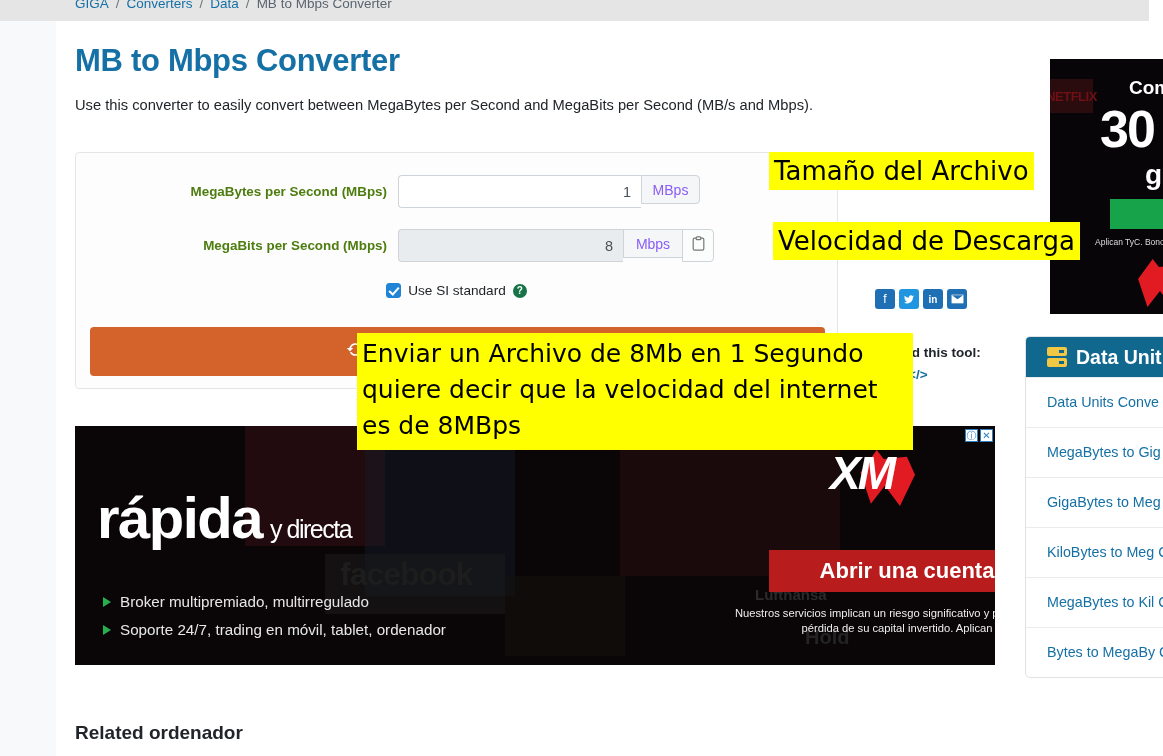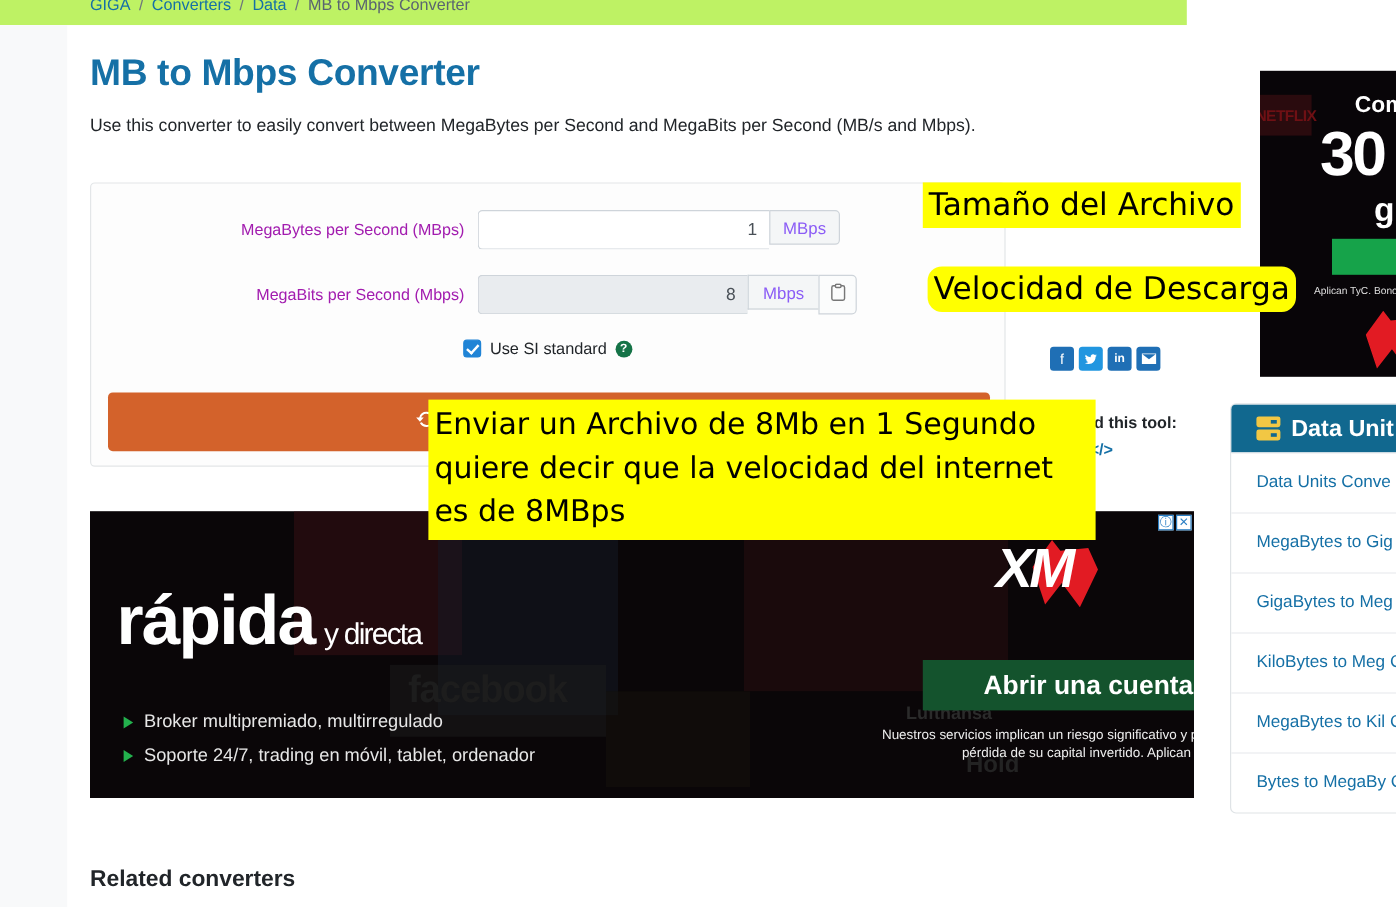--- a/index.html
+++ b/index.html
@@ -7,22 +7,22 @@
     margin: 0; padding: 0;
     width: 1163px; height: 756px;
     overflow: hidden;
     background: #ffffff;
     font-family: "Liberation Sans", sans-serif;
   }
 
   
   .crumb-band {
     position: absolute; left: 0; top: 0;
-    width: 989px; height: 21px;
-    background: #bef264;
+    width: 1149px; height: 21px;
+    background: #e5e5e5;
   }
   .crumb-inner {
     position: absolute; left: 75px; top: -6px;
     font-size: 13.5px; line-height: 20px;
     color: #6c757d; white-space: nowrap;
   }
   .crumb-inner a { color: #1570a6; text-decoration: none; }
   .crumb-sep { color: #6c757d; margin: 0 7px; }
   .crumb-cur { color: #5a6570; }
 
@@ -59,21 +59,21 @@
     border-radius: 4px;
   }
   .row {
     position: absolute; left: 0; width: 100%;
     display: flex; align-items: center;
   }
   .row-1 { top: 22px; }
   .row-2 { top: 76px; }
   .field-label {
     width: 322px; text-align: right;
-    font-size: 13.4px; font-weight: normal; color: #a21caf;
+    font-size: 13.4px; font-weight: bold; color: #4d7c0f;
     padding-right: 11px;
   }
   .input-group { display: flex; align-items: stretch; height: 33px; }
   .num-input {
     width: 243px; height: 33px;
     border: 1px solid #ced4da; border-right: none;
     border-radius: 4px 0 0 4px;
     background: #ffffff; color: #495057;
     font-size: 14.5px; font-family: "Liberation Sans", sans-serif;
     text-align: right; padding: 0 10px 0 8px;
@@ -199,21 +199,21 @@
   }
   .ad-bull-red {
     position: absolute; left: 782px; top: 24px;
     width: 58px; height: 56px;
     background: #e21b23;
     clip-path: polygon(6% 40%, 34% 0%, 46% 16%, 86% 12%, 100% 44%, 74% 100%, 48% 64%, 24% 96%);
   }
   .ad-cta {
     position: absolute; left: 694px; top: 124px;
     width: 276px; height: 42px;
-    background: #14532d; color: #ffffff;
+    background: #b91c1c; color: #ffffff;
     font-size: 22px; font-weight: bold;
     display: flex; align-items: center; justify-content: center;
     cursor: pointer;
   }
   .ad-disc {
     position: absolute; left: 655px; top: 180px;
     width: 360px; text-align: center;
     font-size: 11.2px; color: #eeeeee; line-height: 15px;
   }
   .ad-lufthansa {
@@ -321,21 +321,21 @@
     z-index: 60;
   }
   .ann-1 {
     left: 769px; top: 152px;
     font-size: 26px; line-height: 38px;
     padding: 0 5px; white-space: nowrap;
   }
   .ann-2 {
     left: 773px; top: 222px;
     font-size: 26px; line-height: 38px;
-    padding: 0 5px; white-space: nowrap; border-radius: 12px;
+    padding: 0 5px; white-space: nowrap;
   }
   .ann-3 {
     left: 357px; top: 333px;
     width: 556px;
     font-size: 25px; line-height: 36px;
     padding: 3px 5px 6px 5px;
   }
 </style>
 </head>
 <body>
@@ -446,21 +446,21 @@
     <div class="ad-bull-red"></div>
     <div class="ad-logo">XM</div>
     <div class="ad-cta">Abrir una cuenta</div>
     <div class="ad-disc">Nuestros servicios implican un riesgo significativo y pueden producir la pérdida de su capital invertido. Aplican TyC.</div>
     <div class="ad-badges">
       <div class="ad-badge">ⓘ</div>
       <div class="ad-badge">✕</div>
     </div>
   </div>
 
-  <div class="related-title">Related converters</div>
+  <div class="related-title">Related ordenador</div>
 
   <div class="side-ad">
     <div class="sa-netflix">NETFLIX</div>
     <div class="sa-h1">Comie</div>
     <div class="sa-30">30</div>
     <div class="sa-gr">gr</div>
     <div class="sa-cta">Abrir u</div>
     <div class="sa-disc">Aplican TyC. Bono n… la UE</div>
     <div class="sa-bull"></div>
   </div>

